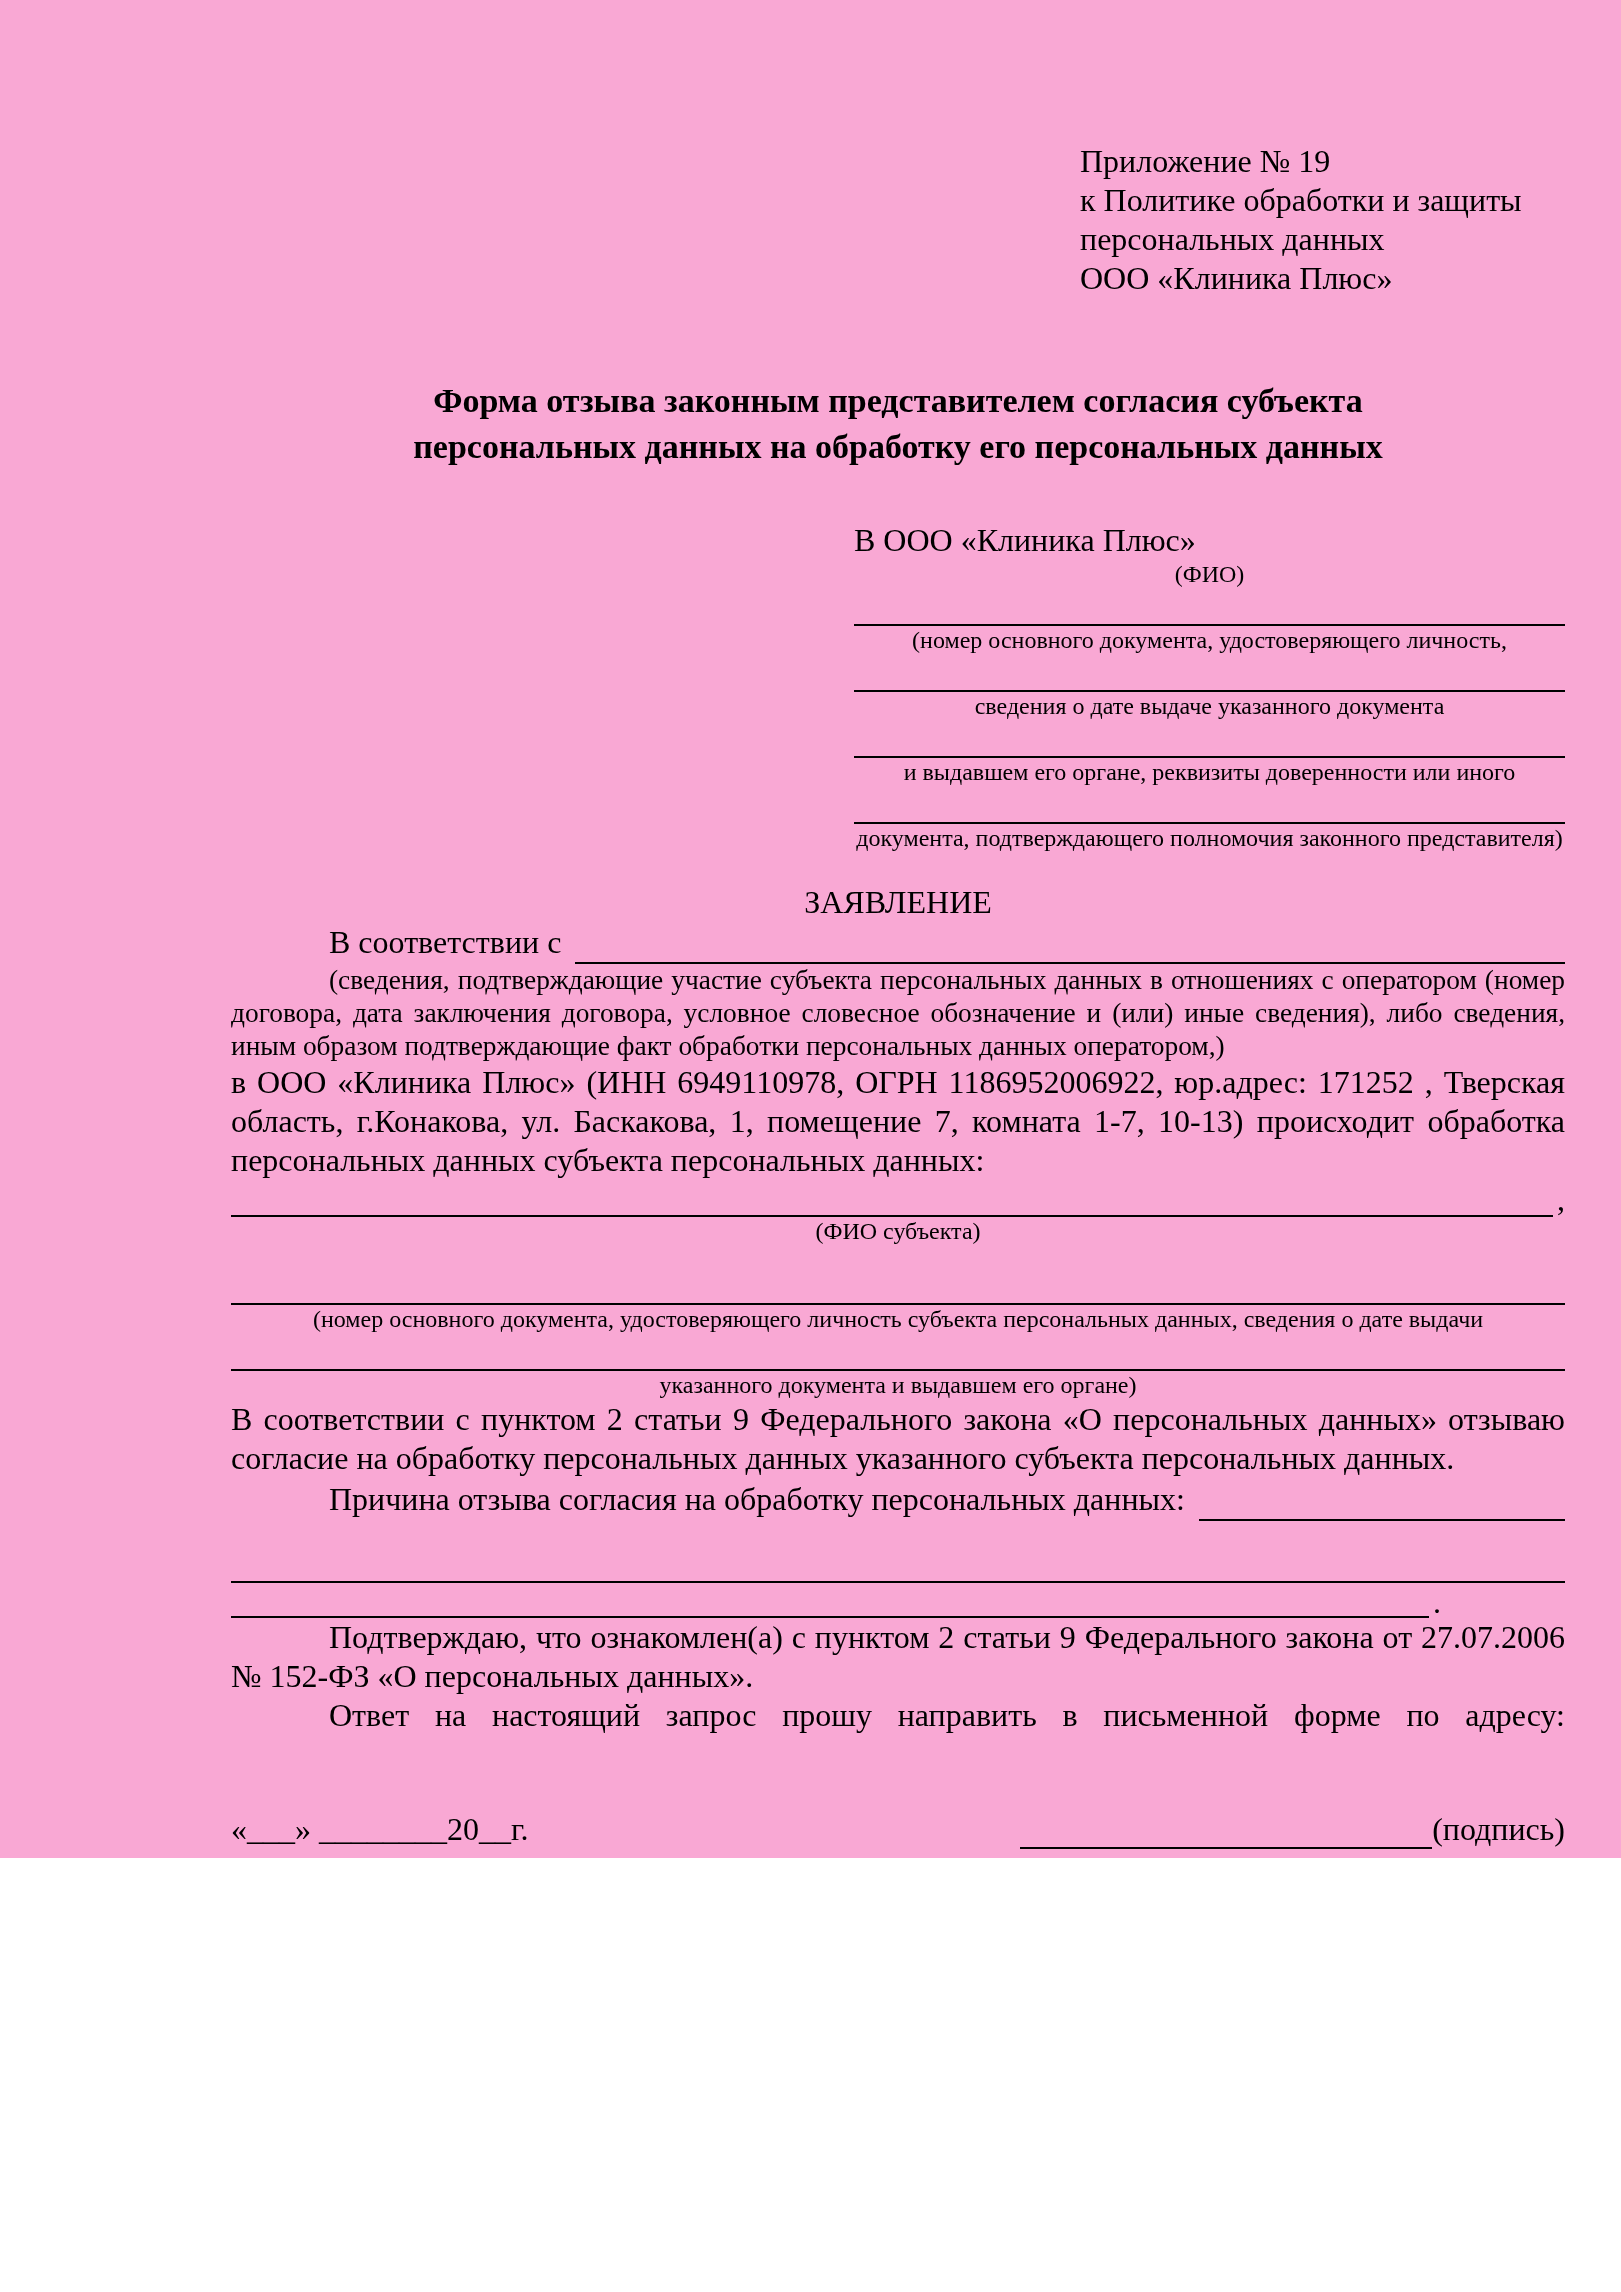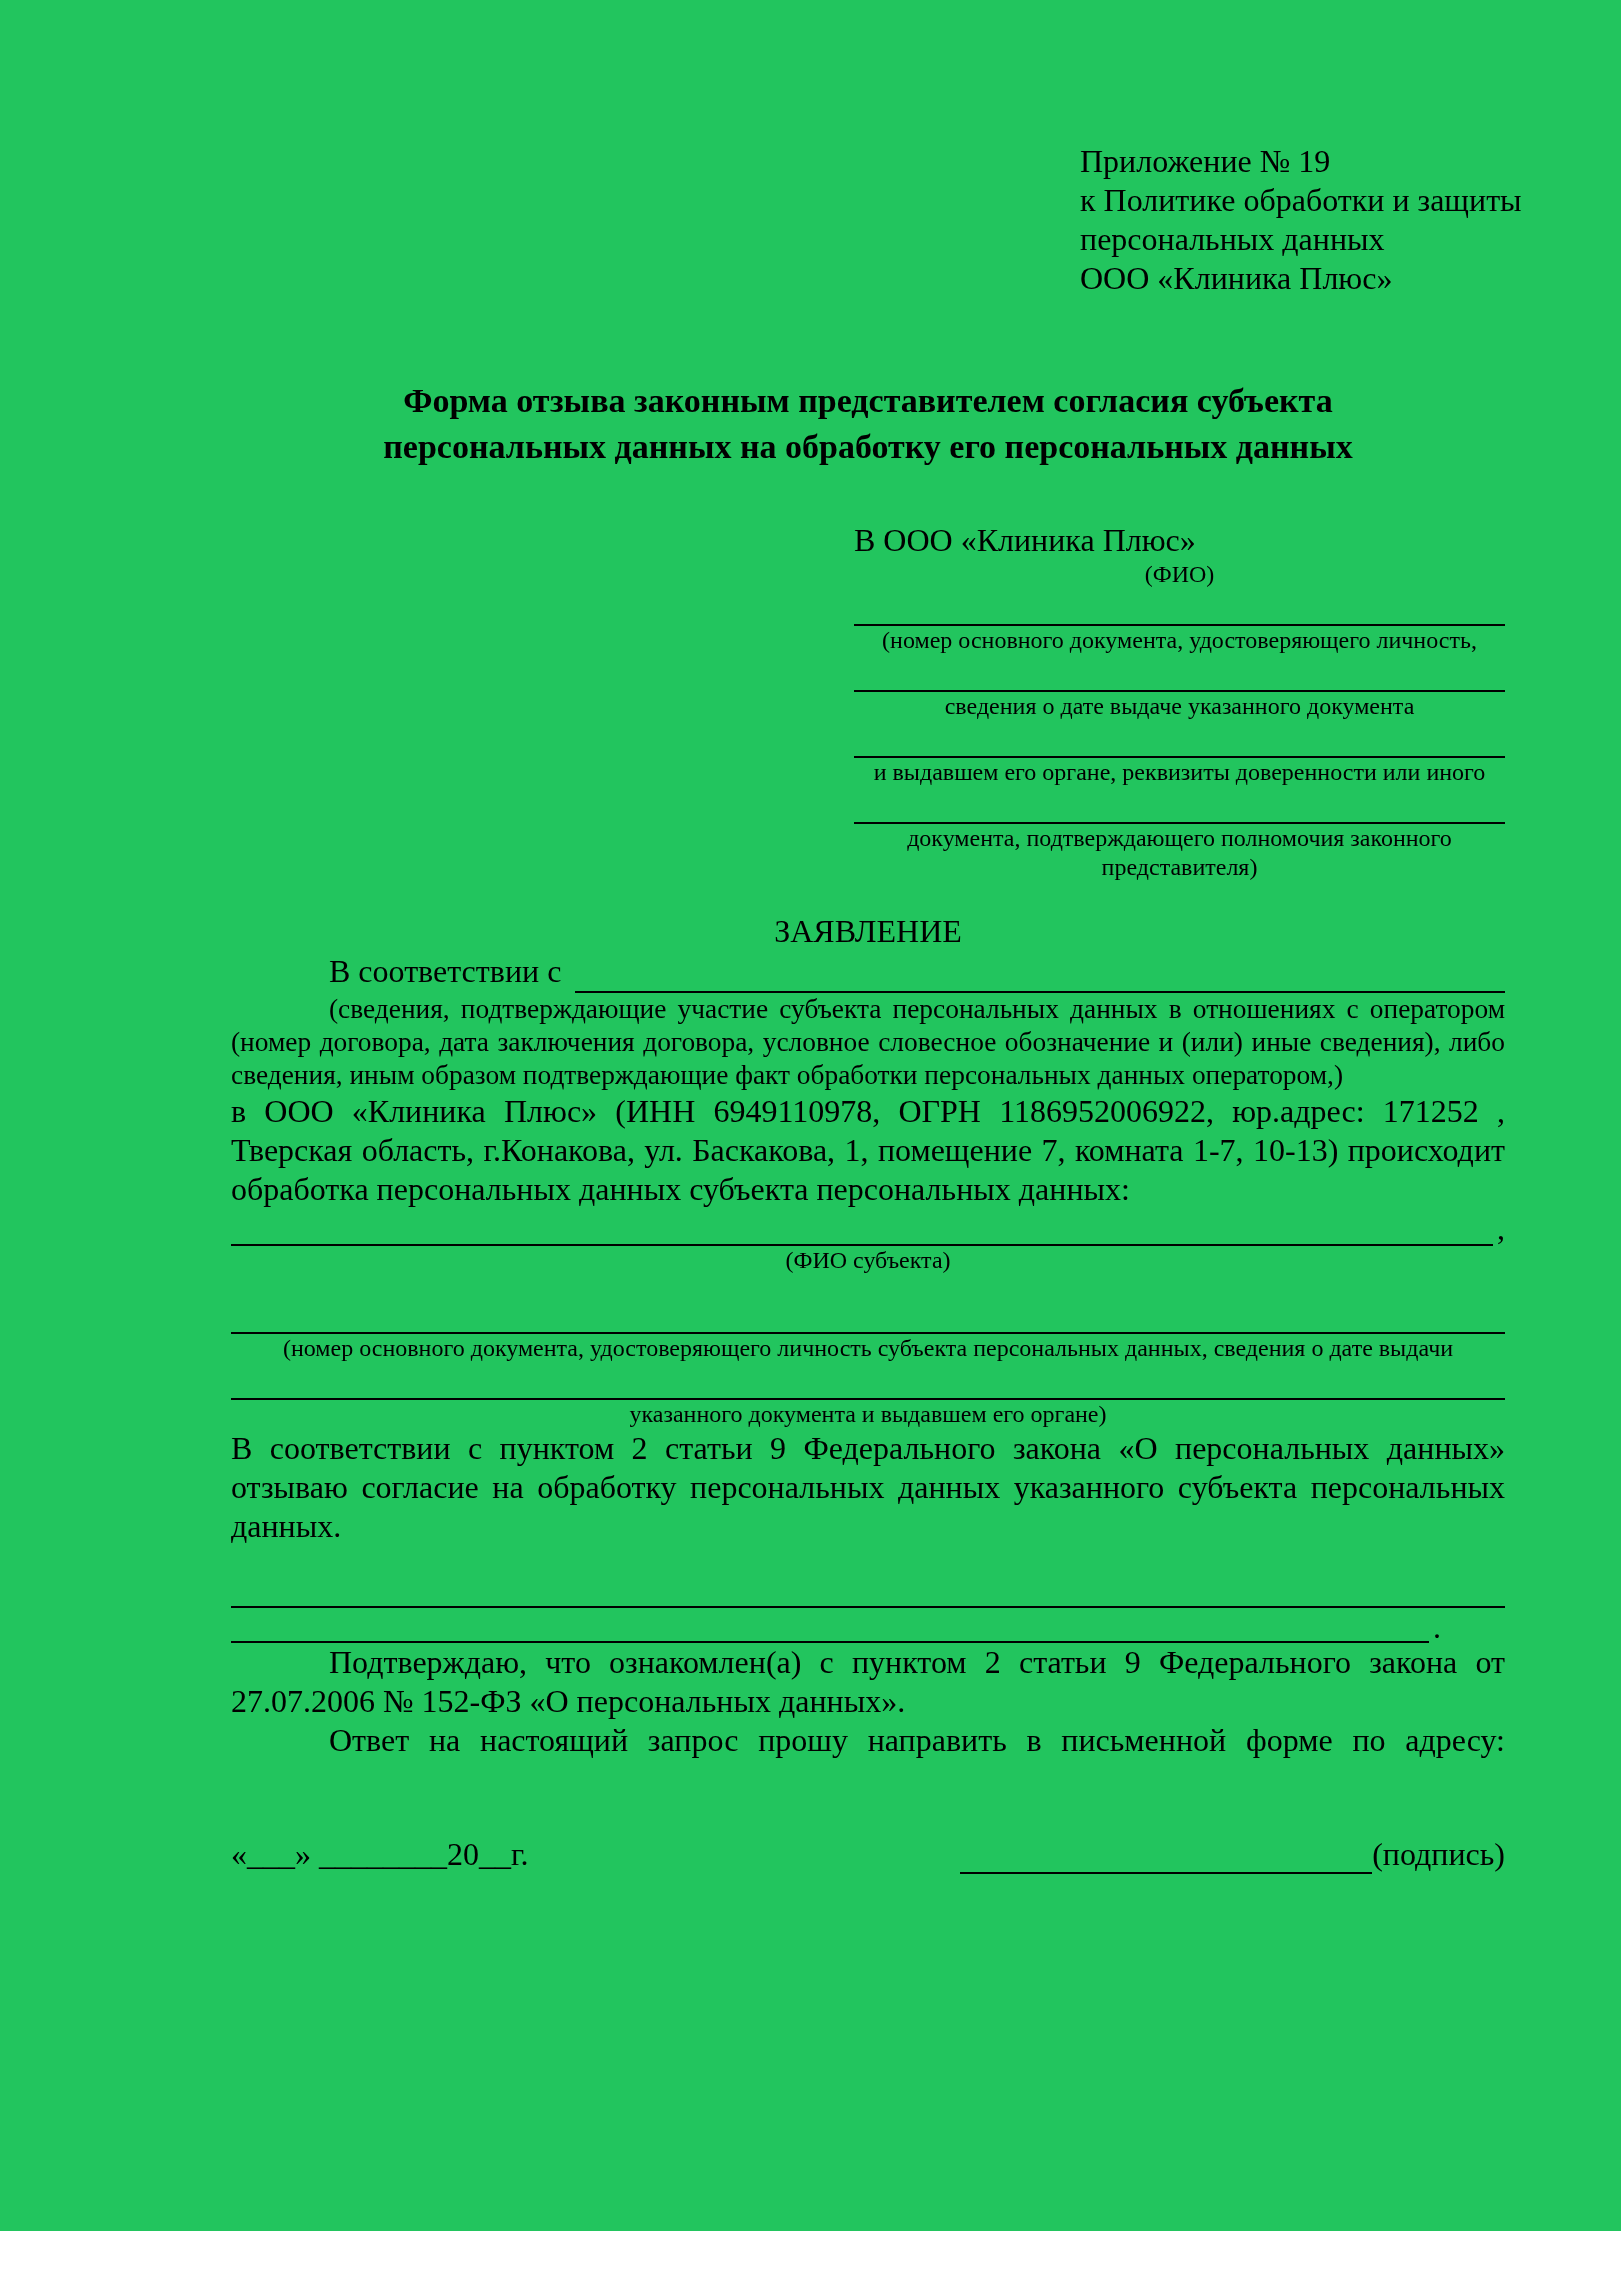--- a/index.html
+++ b/index.html
@@ -1,20 +1,20 @@
 <!DOCTYPE html>
 <html><head>
 <meta charset="utf-8">
 <style>
   html,body{margin:0;padding:0;background:#ffffff;}
   .page{
-    width:1621px;height:2231px;background:#22c55e;color:#000;
+    width:1621px;height:1858px;background:#f9a8d4;color:#000;
     font-family:"Liberation Serif","DejaVu Serif",serif;
     font-size:32px;line-height:39px;
-    box-sizing:border-box;padding:142px 116px 0 231px;
+    box-sizing:border-box;padding:142px 56px 0 231px;
     position:relative;overflow:hidden;
   }
   
   .header-note{margin-left:849px;}
   .header-note div{white-space:nowrap;line-height:39px;}
   
   .doc-title{margin-top:80px;text-align:center;font-weight:bold;font-size:34px;line-height:46px;}
   
   .addressee{margin-left:623px;margin-top:51px;}
   .addr-row{line-height:39px;}
@@ -100,20 +100,24 @@
   <div class="caption">(ФИО субъекта)</div>
 
   <div class="rule" style="margin-top:21.6px;"></div>
   <div class="caption">(номер основного документа, удостоверяющего личность субъекта персональных данных, сведения о дате выдачи</div>
 
   <div class="rule"></div>
   <div class="caption">указанного документа и выдавшем его органе)</div>
 
   <div class="body-just">В соответствии с пунктом 2 статьи 9 Федерального закона «О персональных данных» отзываю согласие на обработку персональных данных указанного субъекта персональных данных.</div>
 
+  <div class="reason-line">
+    <span class="lbl">Причина отзыва согласия на обработку персональных данных:</span>
+    <span class="fill"></span>
+  </div>
 
   <div class="rule blank-full"></div>
 
   <div class="blank-period">
     <span class="ln"></span>
     <span class="dot">.</span>
   </div>
 
   <div class="indent-just">Подтверждаю, что ознакомлен(а) с пунктом 2 статьи 9 Федерального закона от 27.07.2006 № 152-ФЗ «О персональных данных».</div>
 

